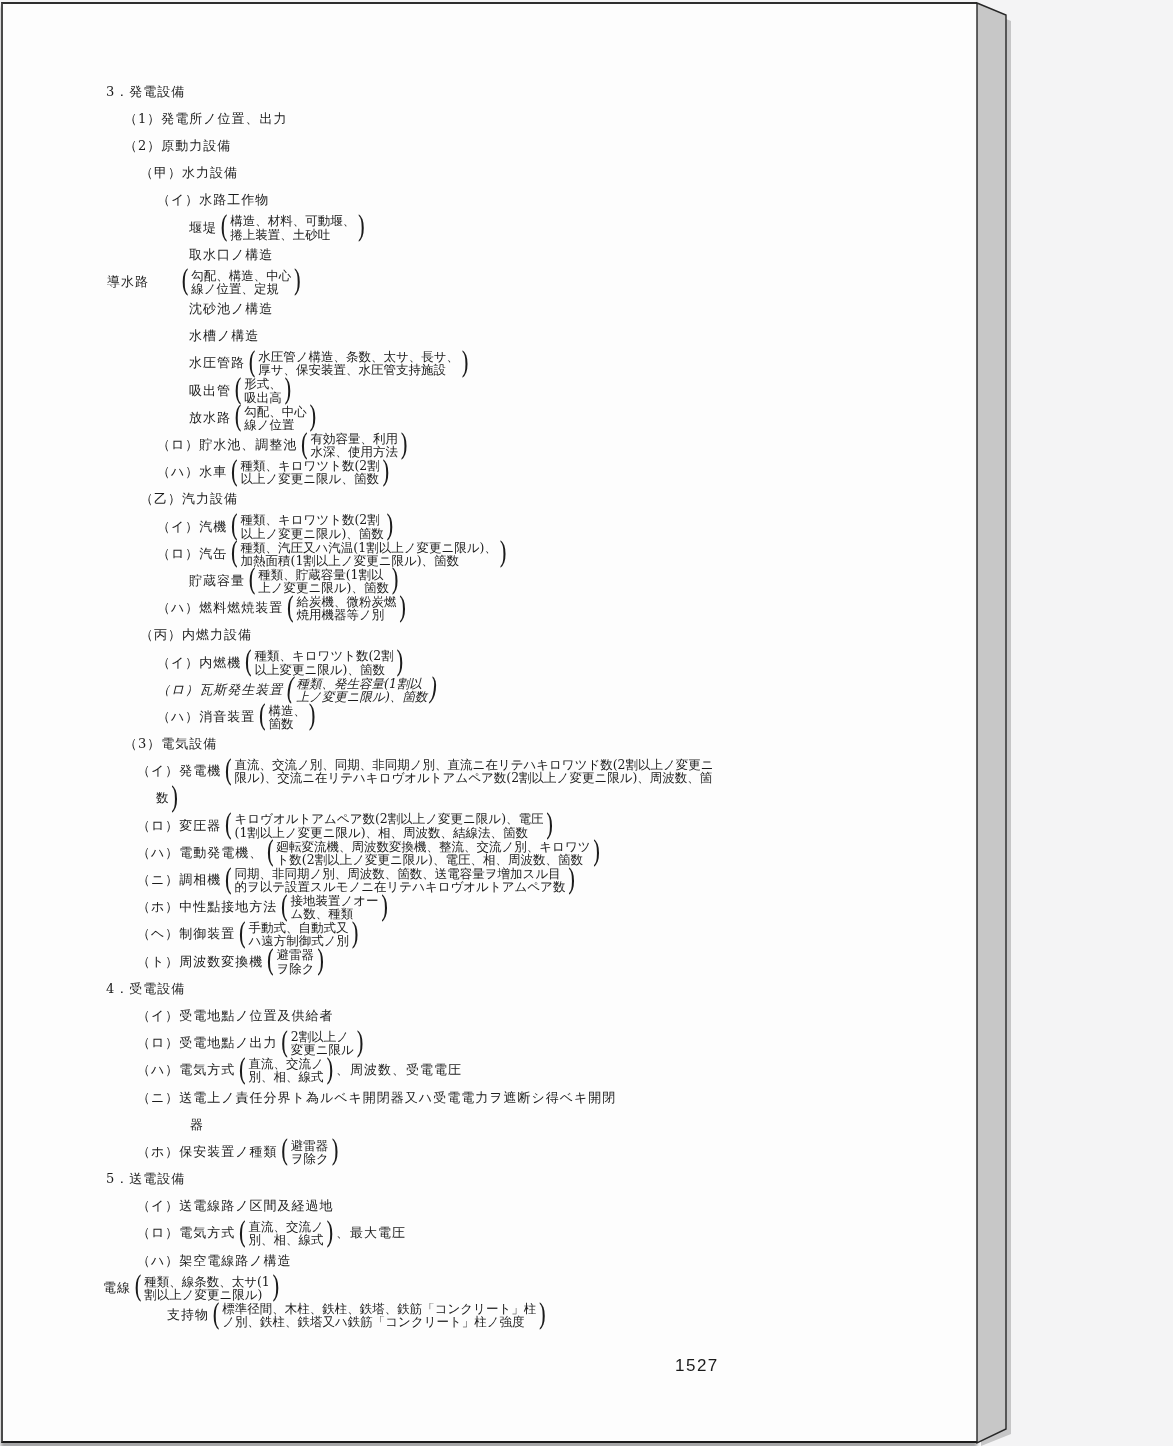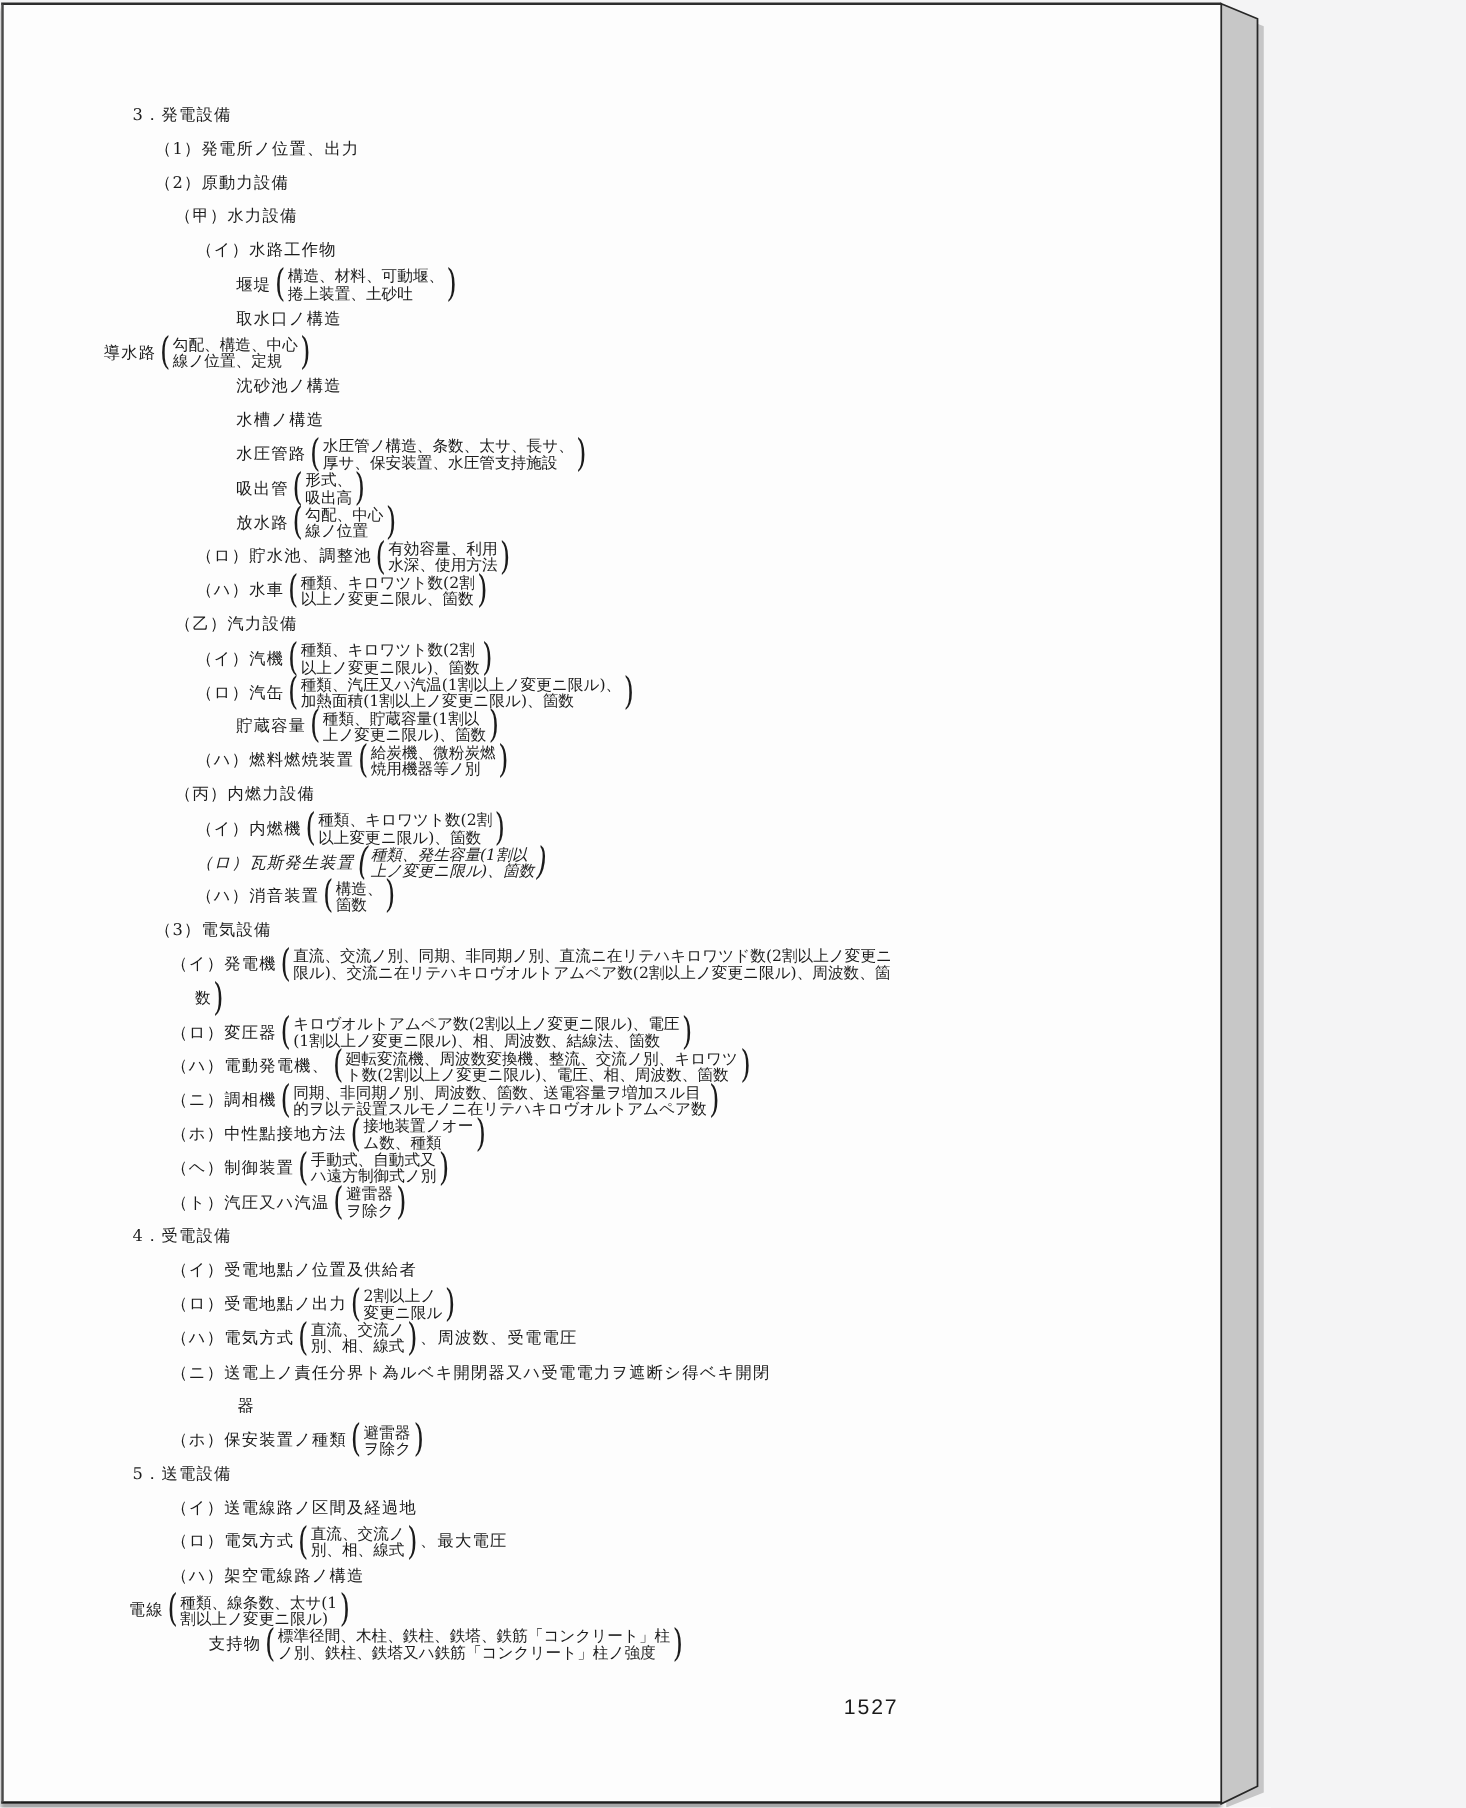--- a/index.html
+++ b/index.html
@@ -66,21 +66,21 @@
             <span class="col">
               <span class="r">構造、材料、可動堰、</span>
               <span class="r">捲上装置、土砂吐</span>
             </span>
             <span class="bigp">)</span>
           </span>
         </div>
         <div class="line" style="margin-left: 186px;">
           <span class="t">取水口ノ構造</span>
         </div>
-        <div class="line" style="margin-left: 80px;">
+        <div class="line" style="margin-left: 104px; gap: 29px;">
           <span class="t">導水路</span>
           <span class="stk">
             <span class="bigp">(</span>
             <span class="col">
               <span class="r">勾配、構造、中心</span>
               <span class="r">線ノ位置、定規</span>
             </span>
             <span class="bigp">)</span>
           </span>
         </div>
@@ -294,21 +294,21 @@
           <span class="stk">
             <span class="bigp">(</span>
             <span class="col">
               <span class="r">手動式、自動式又</span>
               <span class="r">ハ遠方制御式ノ別</span>
             </span>
             <span class="bigp">)</span>
           </span>
         </div>
         <div class="line" style="margin-left: 134px;">
-          <span class="t">（ト）汽圧又ハ汽温</span>
+          <span class="t">（ト）周波数変換機</span>
           <span class="stk">
             <span class="bigp">(</span>
             <span class="col">
               <span class="r">避雷器</span>
               <span class="r">ヲ除ク</span>
             </span>
             <span class="bigp">)</span>
           </span>
         </div>
         <div class="line" style="margin-left: 103px;">

